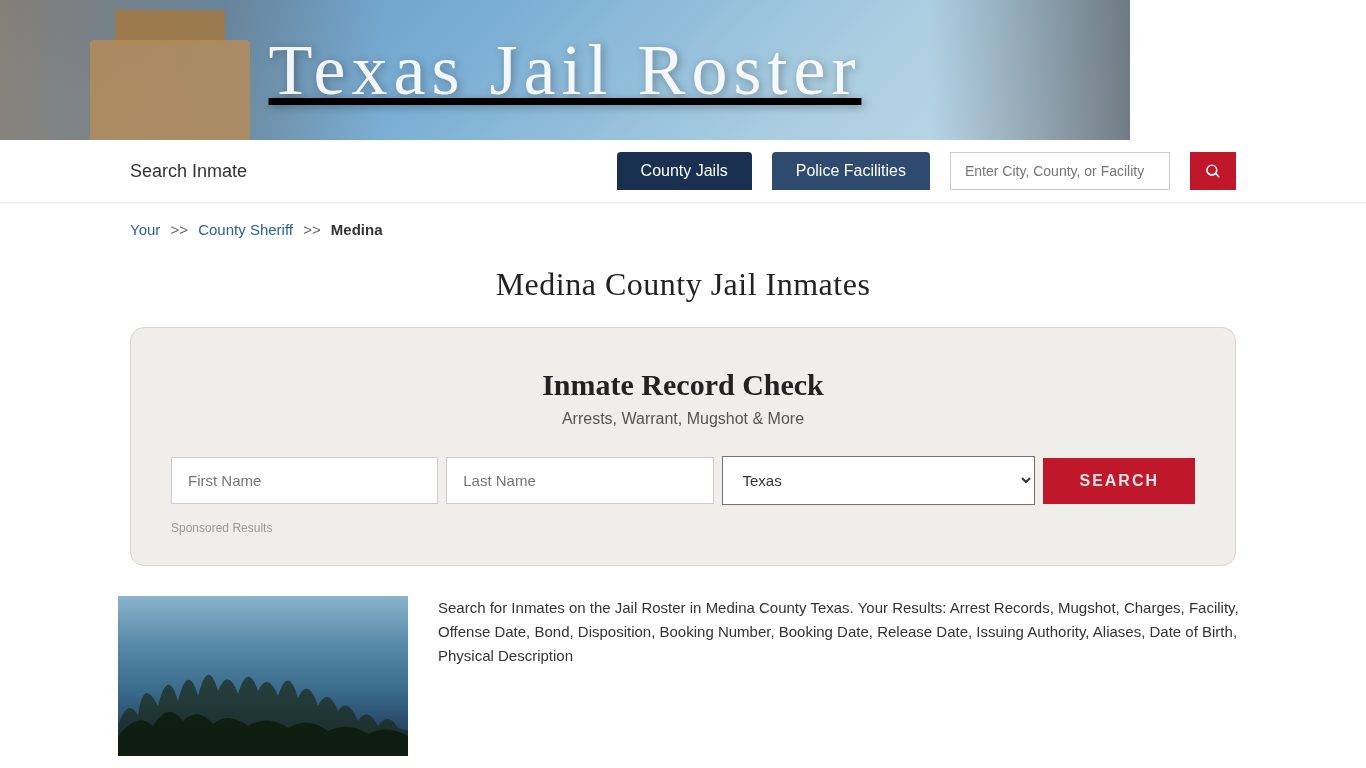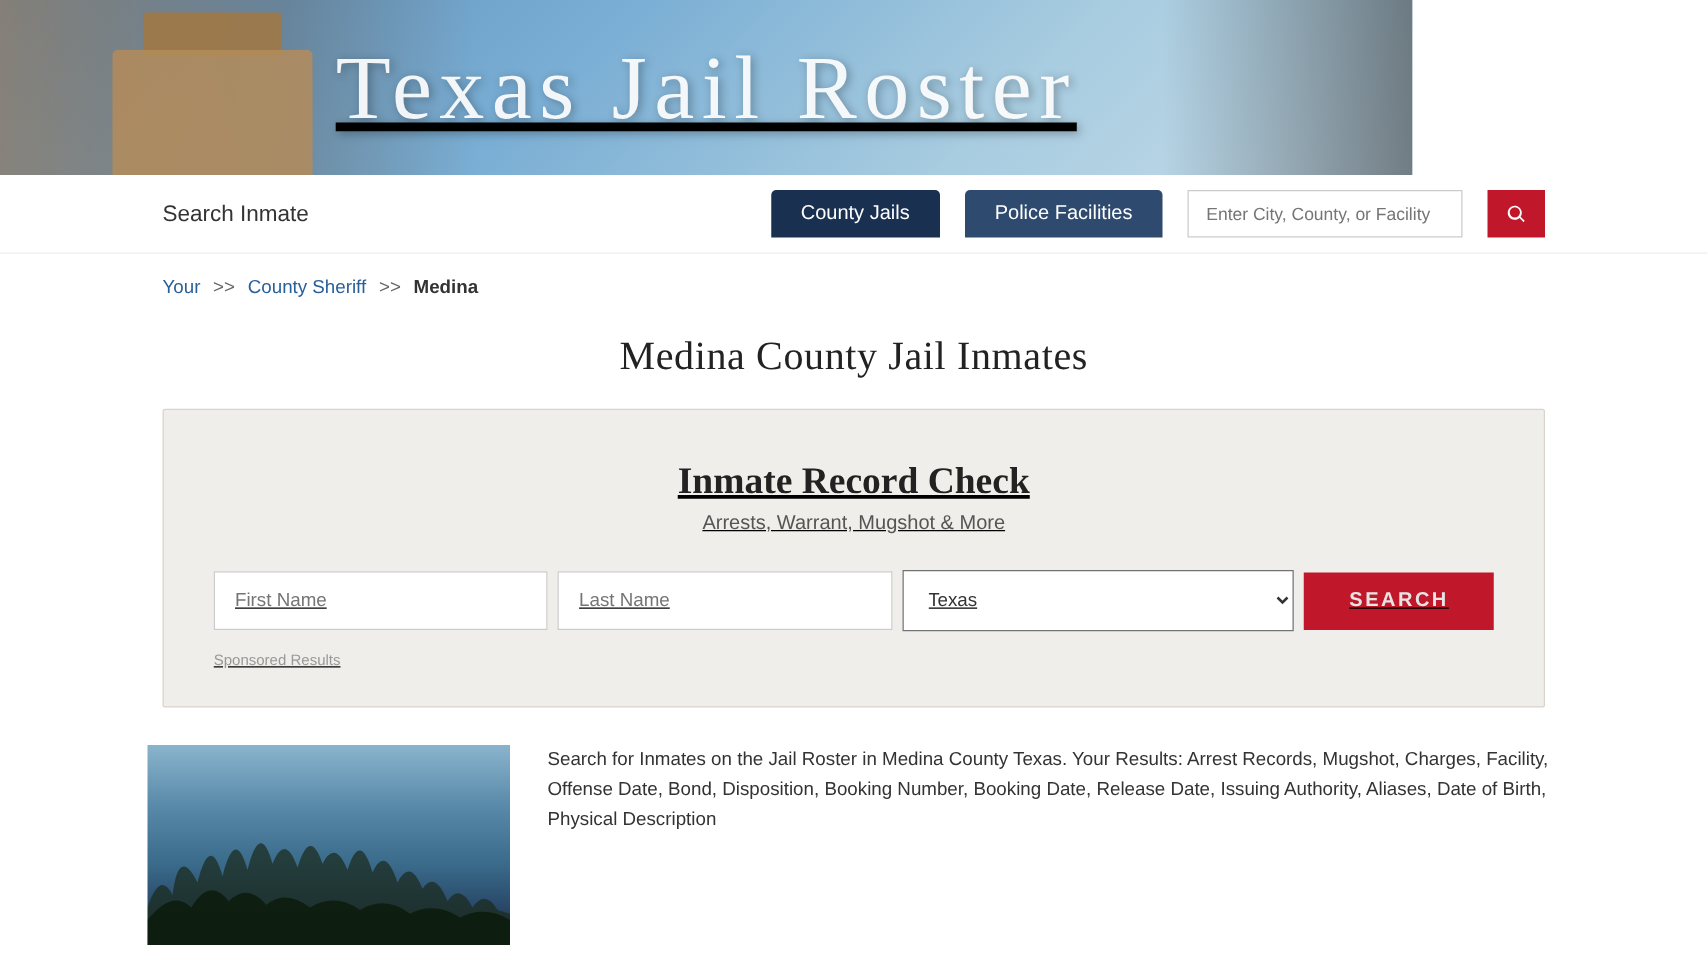--- a/index.html
+++ b/index.html
@@ -132,22 +132,21 @@
       font-weight: normal;
       letter-spacing: 0.5px;
     }
 
     
     .record-check-box {
       margin: 0 130px 30px;
       background: #f0eeea;
       border: 1px solid #d8d4cc;
       padding: 40px 40px 30px;
-      border-radius: 2px;
-      text-decoration: underline;
+      border-radius: 14px;
     }
     .record-check-title {
       text-align: center;
       font-size: 30px;
       font-family: Georgia, serif;
       color: #222;
       margin-bottom: 8px;
     }
     .record-check-subtitle {
       text-align: center;

